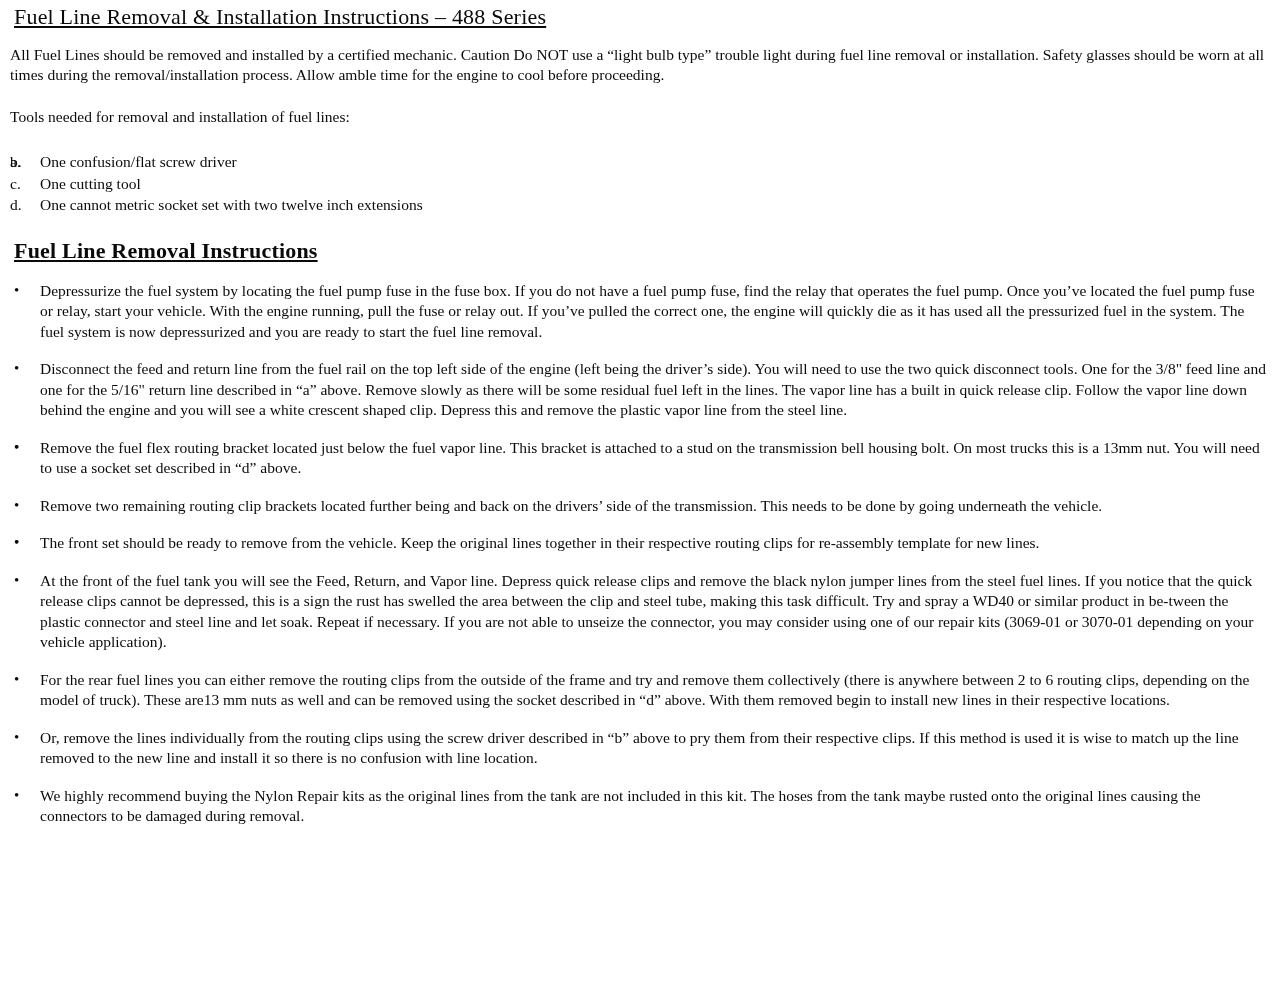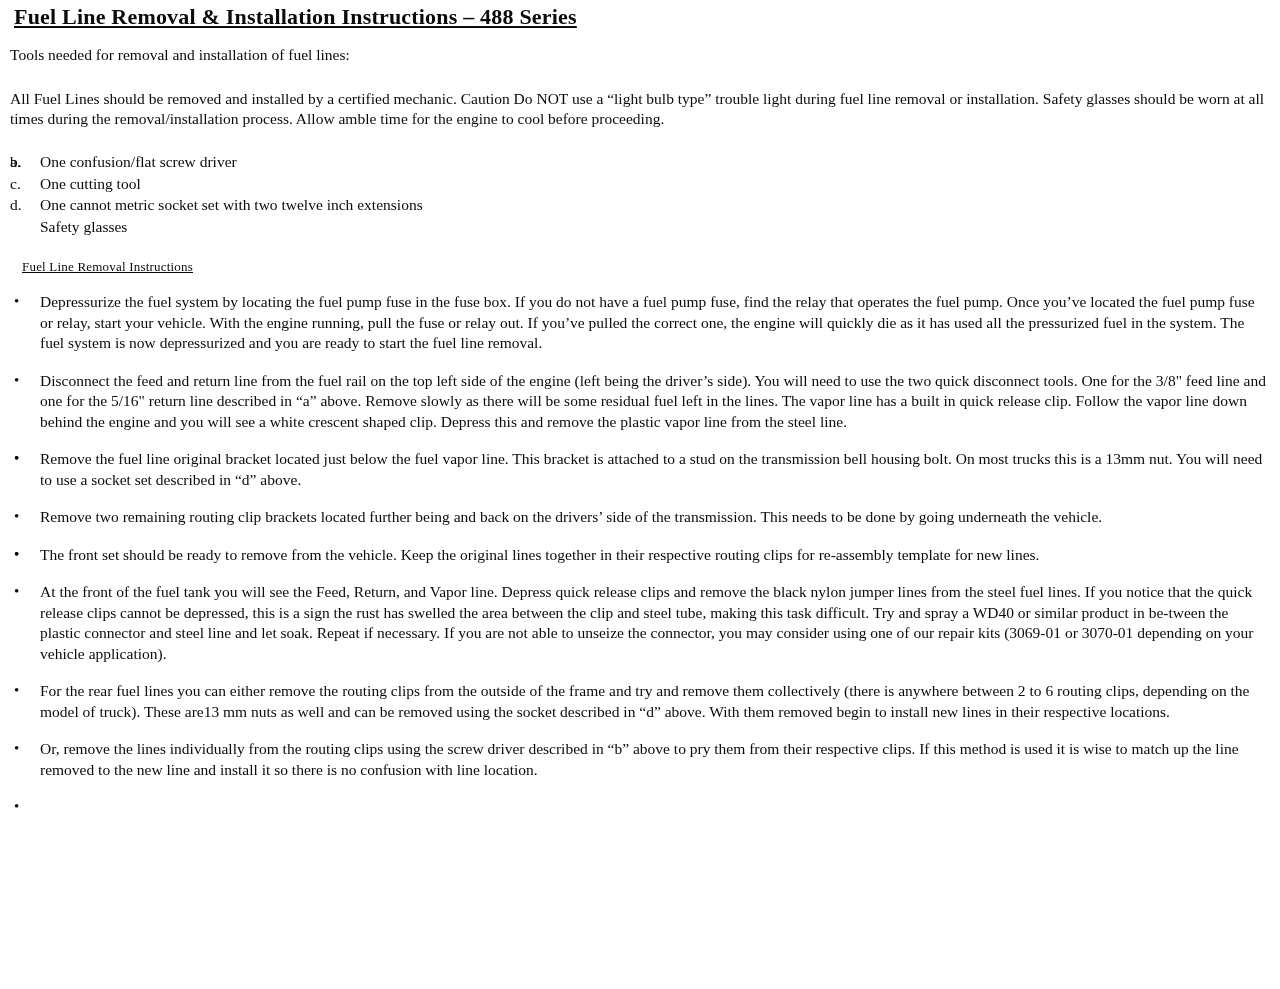--- a/index.html
+++ b/index.html
@@ -11,30 +11,30 @@
     width: 1280px;
     min-height: 989px;
     box-sizing: border-box;
     background: #ffffff;
     color: #0a0a0a;
     font-family: "Liberation Serif", "DejaVu Serif", serif;
     padding: 2px 14px 30px 10px;
   }
   h1.doc-title {
     font-size: 22px;
-    font-weight: bold;
+    font-weight: normal;
     text-decoration: underline;
     margin: 2px 0 15px 4px;
     letter-spacing: 0.2px;
   }
   h2.section-title {
-    font-size: 13px;
-    font-weight: normal;
+    font-size: 22px;
+    font-weight: bold;
     text-decoration: underline;
-    margin: 22px 0 17px 12px;
+    margin: 22px 0 17px 4px;
     letter-spacing: 0.2px;
   }
   .body-text {
     font-size: 15.5px;
     line-height: 20px;
   }
   p.intro {
     margin: 0 0 22px 0;
   }
   p.tools-heading {
@@ -74,60 +74,59 @@
     font-size: 15px;
   }
 </style>
 </head>
 <body>
 
 <div class="page">
 
   <h1 class="doc-title">Fuel Line Removal &amp; Installation Instructions – 488 Series</h1>
 
+  <p class="body-text intro">All Fuel Lines should be removed and installed by a certified mechanic. Caution Do NOT use a “light bulb type” trouble light during fuel line removal or installation. Safety glasses should be worn at all times during the removal/installation process. Allow amble time for the engine to cool before proceeding.</p>
+
   <p class="body-text tools-heading">Tools needed for removal and installation of fuel lines:</p>
-
-  <p class="body-text intro">All Fuel Lines should be removed and installed by a certified mechanic. Caution Do NOT use a “light bulb type” trouble light during fuel line removal or installation. Safety glasses should be worn at all times during the removal/installation process. Allow amble time for the engine to cool before proceeding.</p>
 
   <ol class="tools-list body-text">
     <li>
       <span class="tool-marker">a.</span>
     </li>
     <li>
       <span class="tool-marker">b.</span>
       <span>One confusion/flat screw driver</span>
     </li>
     <li>
       <span class="tool-marker">c.</span>
       <span>One cutting tool</span>
     </li>
     <li>
       <span class="tool-marker">d.</span>
       <span>One cannot metric socket set with two twelve inch extensions</span>
-      <div class="tool-extra">Safety glasses</div>
     </li>
   </ol>
 
   <h2 class="section-title">Fuel Line Removal Instructions</h2>
 
   <ul class="steps-list body-text">
     <li>
       <span class="bullet">•</span>
       <span>Depressurize the fuel system by locating the fuel pump fuse in the fuse box. If you do not have a fuel pump fuse, find the relay that operates the fuel pump. Once you’ve located the fuel pump fuse or relay, start your vehicle. With the engine running, pull the fuse or relay out. If you’ve pulled the correct one, the engine will quickly die as it has used all the pressurized fuel in the system. The fuel system is now depressurized and you are ready to start the fuel line removal.</span>
     </li>
     <li>
       <span class="bullet">•</span>
       <span>Disconnect the feed and return line from the fuel rail on the top left side of the engine (left being the driver’s side). You will need to use the two quick disconnect tools. One for the 3/8" feed line and one for the 5/16" return line described in “a” above. Remove slowly as there will be some residual fuel left in the lines. The vapor line has a built in quick release clip. Follow the vapor line down behind the engine and you will see a white crescent shaped clip. Depress this and remove the plastic vapor line from the steel line.</span>
     </li>
     <li>
       <span class="bullet">•</span>
     </li>
     <li>
       <span class="bullet">•</span>
-      <span>Remove the fuel line original bracket located just below the fuel vapor line. This bracket is attached to a stud on the transmission bell housing bolt. On most trucks this is a 13mm nut. You will need to use a socket set described in “d” above.</span>
+      <span>Remove the fuel flex routing bracket located just below the fuel vapor line. This bracket is attached to a stud on the transmission bell housing bolt. On most trucks this is a 13mm nut. You will need to use a socket set described in “d” above.</span>
     </li>
     <li>
       <span class="bullet">•</span>
       <span>Remove two remaining routing clip brackets located further being and back on the drivers’ side of the transmission. This needs to be done by going underneath the vehicle.</span>
     </li>
     <li>
       <span class="bullet">•</span>
     </li>
     <li>
       <span class="bullet">•</span>
@@ -140,16 +139,17 @@
     <li>
       <span class="bullet">•</span>
       <span>For the rear fuel lines you can either remove the routing clips from the outside of the frame and try and remove them collectively (there is anywhere between 2 to 6 routing clips, depending on the model of truck). These are13 mm nuts as well and can be removed using the socket described in “d” above. With them removed begin to install new lines in their respective locations.</span>
     </li>
     <li>
       <span class="bullet">•</span>
       <span>Or, remove the lines individually from the routing clips using the screw driver described in “b” above to pry them from their respective clips. If this method is used it is wise to match up the line removed to the new line and install it so there is no confusion with line location.</span>
     </li>
     <li>
       <span class="bullet">•</span>
+      <span>We highly recommend buying the Nylon Repair kits as the original lines from the tank are not included in this kit. The hoses from the tank maybe rusted onto the original lines causing the connectors to be damaged during removal.</span>
     </li>
   </ul>
 
 </div>
 
 </body></html>

